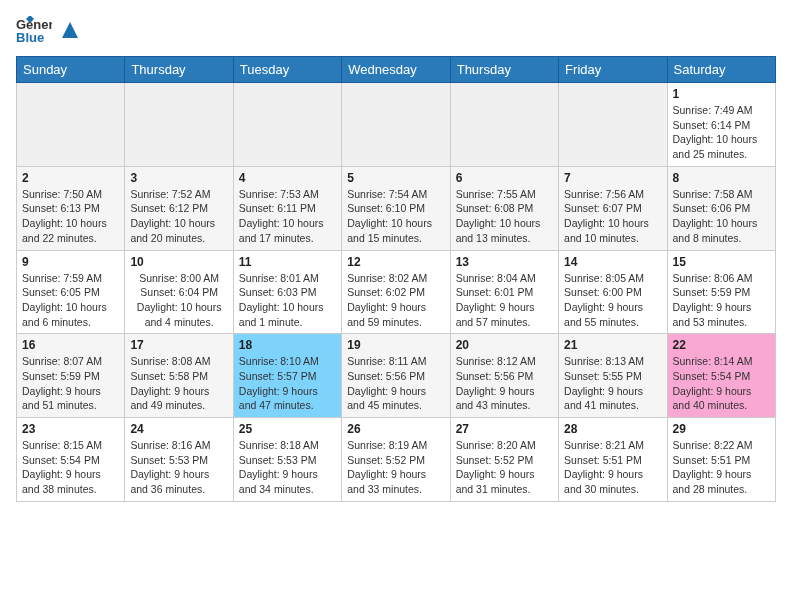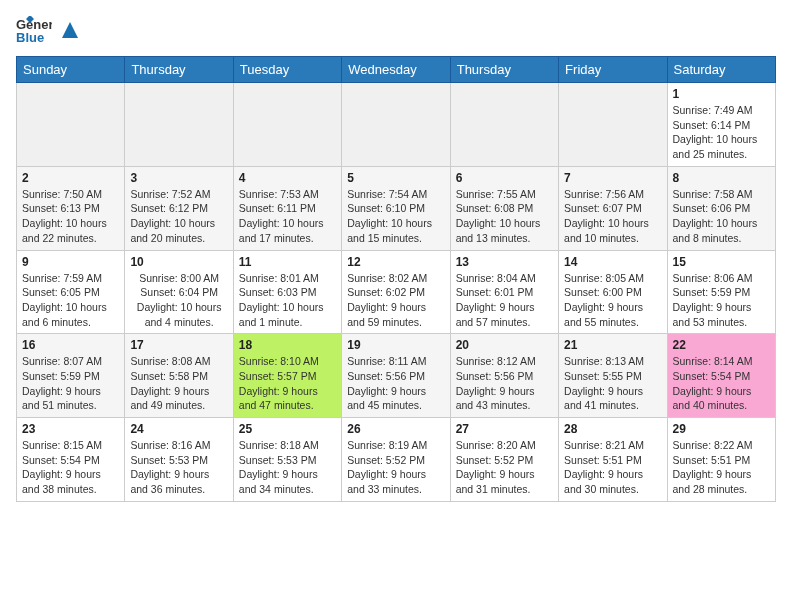--- a/index.html
+++ b/index.html
@@ -232,21 +232,21 @@
           <div class="day-info" style="white-space: pre-line;">Sunrise: 8:07 AM
 Sunset: 5:59 PM
 Daylight: 9 hours and 51 minutes.</div>
         </td>
         <td style="background: rgb(245, 245, 245);">
           <span class="day-number">17</span>
           <div class="day-info" style="white-space: pre-line;">Sunrise: 8:08 AM
 Sunset: 5:58 PM
 Daylight: 9 hours and 49 minutes.</div>
         </td>
-        <td style="background: #bef264;">
+        <td style="background: #7dd3fc;">
           <span class="day-number">18</span>
           <div class="day-info" style="white-space: pre-line;">Sunrise: 8:10 AM
 Sunset: 5:57 PM
 Daylight: 9 hours and 47 minutes.</div>
         </td>
         <td style="background: rgb(245, 245, 245);">
           <span class="day-number">19</span>
           <div class="day-info" style="white-space: pre-line;">Sunrise: 8:11 AM
 Sunset: 5:56 PM
 Daylight: 9 hours and 45 minutes.</div>

